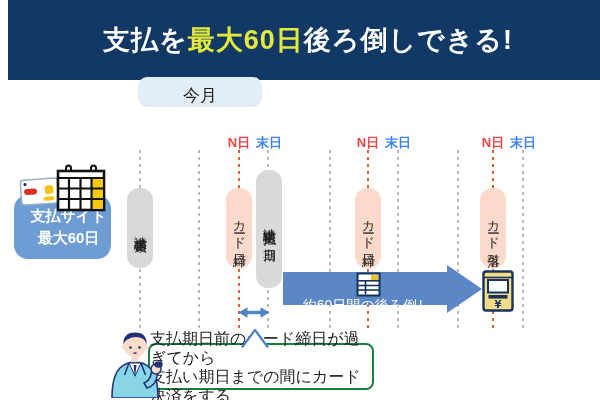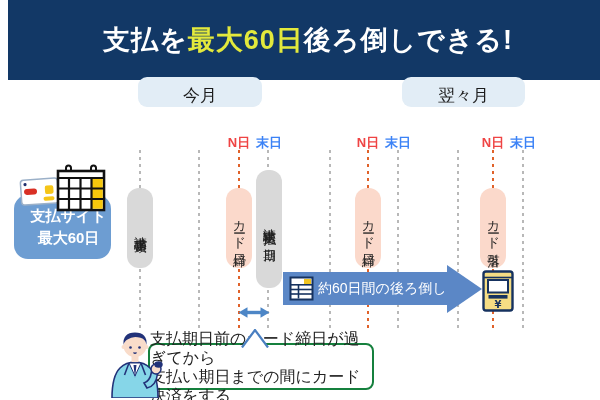--- a/index.html
+++ b/index.html
@@ -37,21 +37,21 @@
   
   .site-badge { position:absolute; left:14px; top:195px; width:97px; height:64px;
                 background:#6d9dd2; border-radius:14px; z-index:1;
                 display:flex; flex-direction:column; align-items:center; justify-content:center;
                 color:#fff; font-weight:bold; font-size:15px; line-height:1.45;padding-left:12px; }
 
   .icon-abs { position:absolute; z-index:3; }
 
   
   .arrow-body { position:absolute; left:283px; top:272px; width:164px; height:33px;
-                background:#5b87c6; z-index:3; display:flex; align-items:center; }
+                background:#5b87c6; z-index:3; display:flex; align-items:center;flex-direction:column; }
   .arrow-head { position:absolute; left:447px; top:265px; width:0; height:0; z-index:3;
                 border-top:24px solid transparent; border-bottom:24px solid transparent;
                 border-left:35px solid #5b87c6; }
   .arrow-text { color:#fff; font-size:14px; margin-left:4px; white-space:nowrap; }
   .arrow-icon { margin-left:6px; flex:0 0 auto; }
 
   
   .bubble { position:absolute; left:148px; top:343px; width:226px; height:47px;
             background:#fff; border:2px solid #15803d; border-radius:8px; z-index:4;
             display:flex; flex-direction:column; align-items:flex-end; justify-content:center;
@@ -71,23 +71,20 @@
 <div class="canvas">
 
   <div class="header">
     <div class="title">
       <span>支払を</span><span class="hl">最大60日</span><span>後ろ倒しできる!</span>
     </div>
   </div>
 
   <div class="month-box" style="left:138px; width:124px;">
     <span>今月</span>
-  </div>
-  <div class="month-box" style="left:402px; width:123px;">
-    <span>翌々月</span>
   </div>
 
   <span class="day-label n-day" style="left:239px;">N日</span>
   <span class="day-label last-day" style="left:269px;">末日</span>
   <span class="day-label n-day" style="left:368px;">N日</span>
   <span class="day-label last-day" style="left:398px;">末日</span>
   <span class="day-label n-day" style="left:493px;">N日</span>
   <span class="day-label last-day" style="left:523px;">末日</span>
 
   <div class="vline vline-gray" style="left:139px;"></div>

